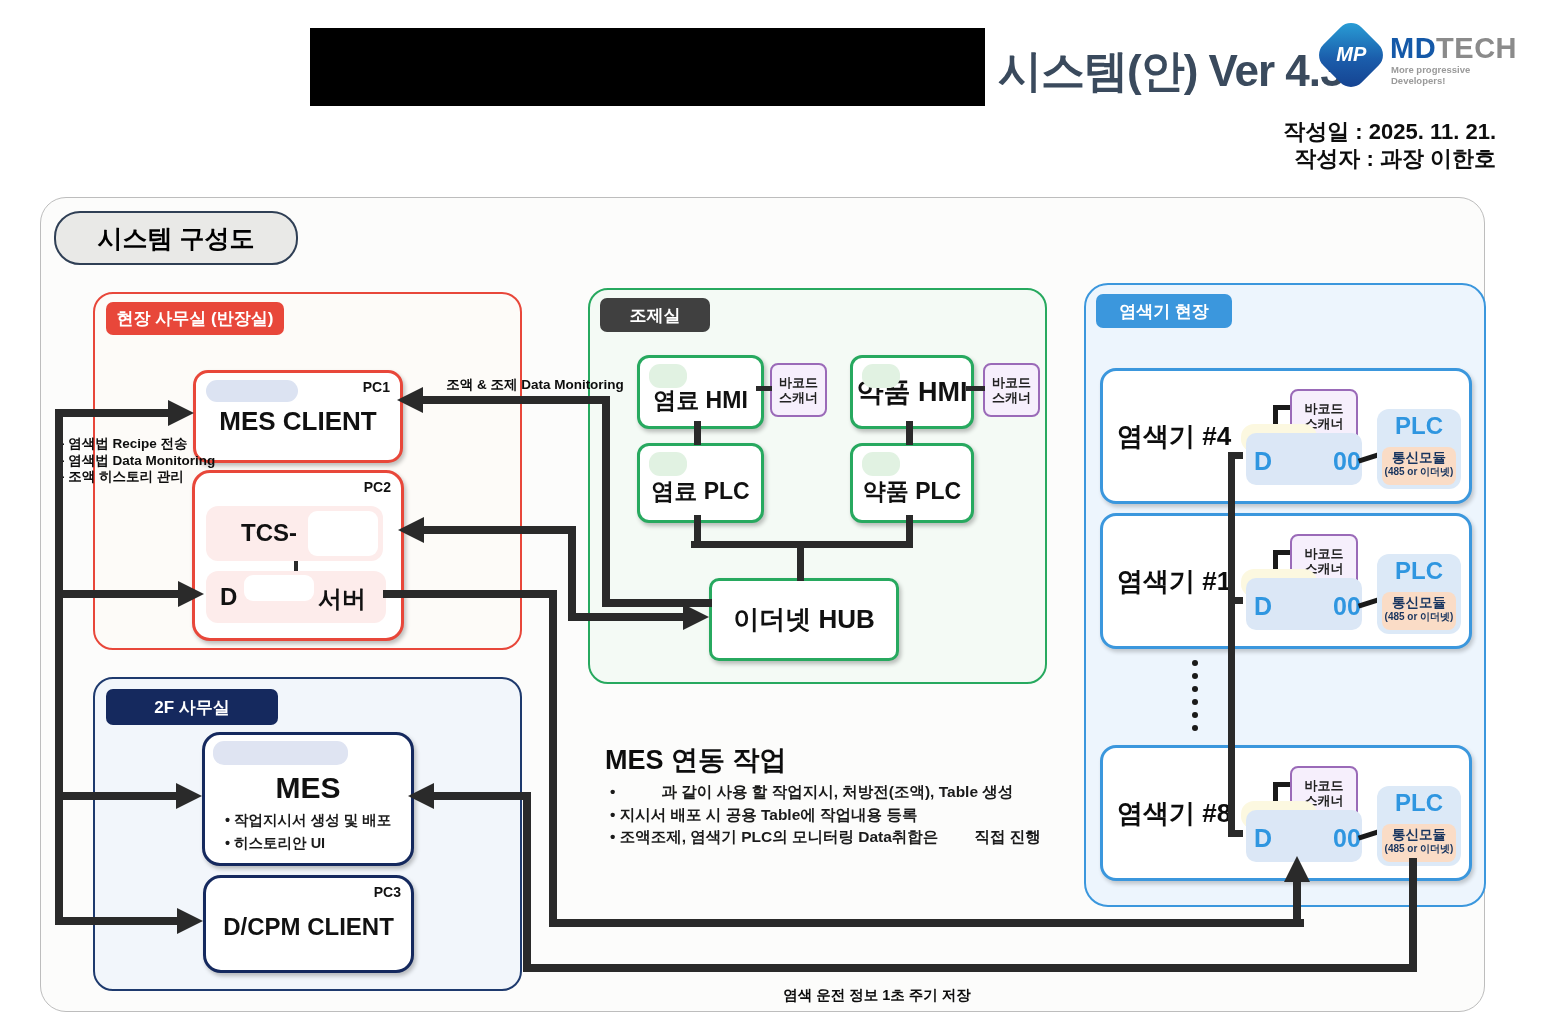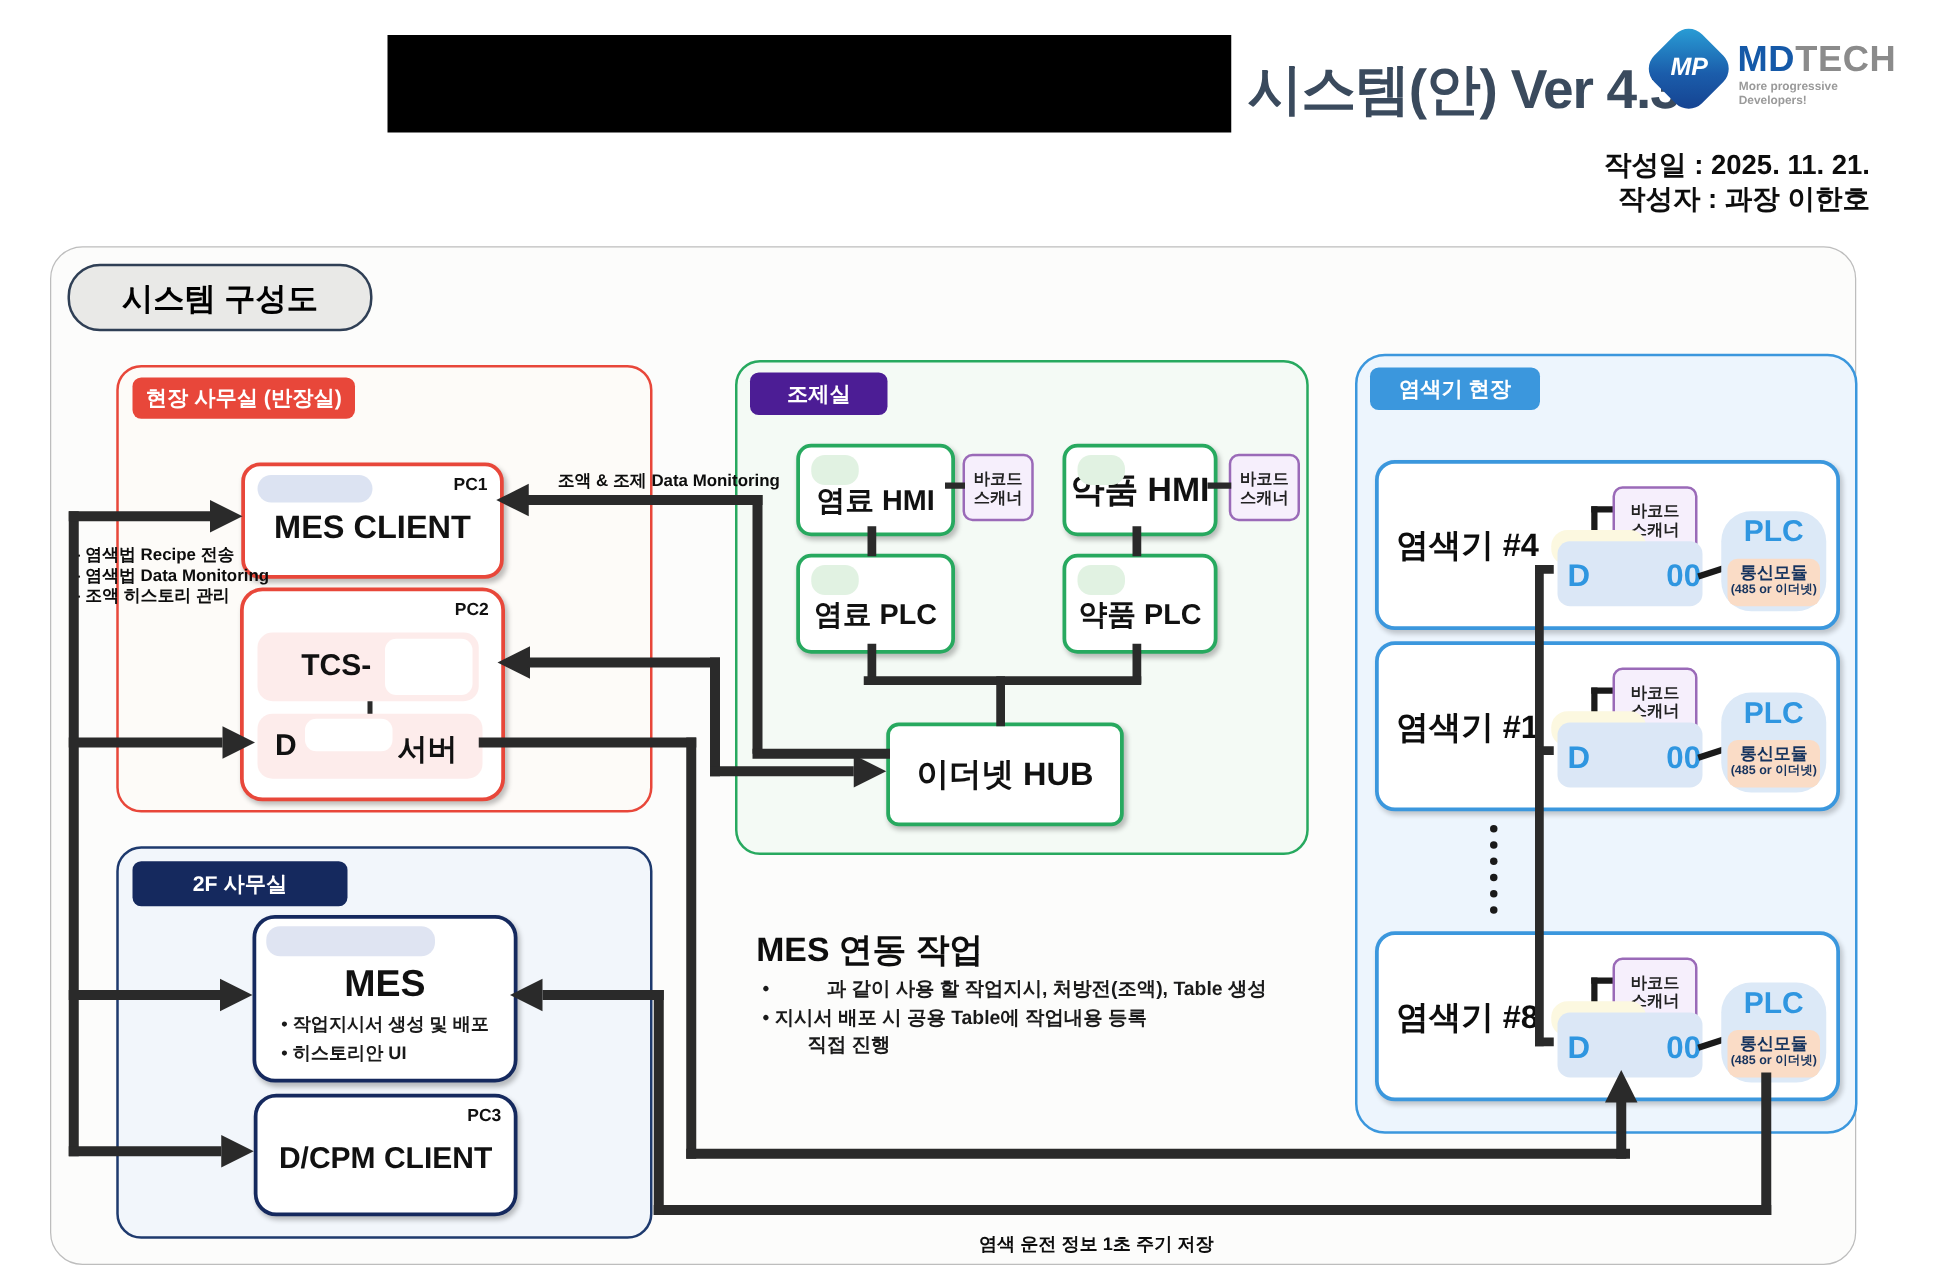--- a/index.html
+++ b/index.html
@@ -23,21 +23,21 @@
            border-radius:26px;display:flex;align-items:center;justify-content:center;font-size:25px;font-weight:bold;color:#000;}
   
   .panel{position:absolute;border-radius:20px;}
   .panel-red{left:93px;top:292px;width:425px;height:354px;border:2px solid #e8473a;background:#fdfbf8;}
   .panel-2f{left:93px;top:677px;width:425px;height:310px;border:2px solid #1e3a6e;background:#f2f6fb;}
   .panel-green{left:588px;top:288px;width:455px;height:392px;border:2px solid #27a95f;background:#f4faf5;}
   .panel-blue{left:1084px;top:283px;width:398px;height:620px;border:2px solid #3b97dd;background:#edf5fd;border-radius:24px;}
   .chip{position:absolute;color:#fff;font-weight:bold;font-size:17px;display:flex;align-items:center;justify-content:center;border-radius:7px;}
   .chip-red{left:106px;top:302px;width:178px;height:33px;background:#e8473a;}
   .chip-navy{left:106px;top:689px;width:172px;height:36px;background:#15295e;}
-  .chip-green{left:600px;top:298px;width:110px;height:34px;background:#4c1d95;}
+  .chip-green{left:600px;top:298px;width:110px;height:34px;background:#404040;}
   .chip-blue{left:1096px;top:294px;width:136px;height:34px;background:#3b97dd;}
   
   .node{position:absolute;background:#fff;border-radius:15px;box-shadow:2px 3px 4px rgba(0,0,0,0.25);}
   .node .pc-tag{position:absolute;right:10px;top:6px;font-size:14px;font-weight:bold;color:#111;}
   .b-red{border:3px solid #e8473a;} .b-navy{border:3px solid #15295e;} .b-green{border:3px solid #27a95f;}
   .blob{position:absolute;border-radius:11px;}
   .ctr{display:flex;align-items:center;justify-content:center;}
   .pinkbox{position:absolute;background:#fdeceb;border-radius:12px;}
   .notes{position:absolute;left:60px;top:436px;font-size:13.5px;font-weight:bold;line-height:16.5px;color:#0d0d0d;}
   
@@ -51,21 +51,21 @@
   .scanner{position:absolute;background:#f6effc;border:2px solid #9a6ab8;border-radius:8px;
            font-size:13px;font-weight:bold;color:#222;white-space:pre-line;line-height:15px;
            display:flex;align-items:center;justify-content:center;text-align:center;}
   
   .machine{position:absolute;left:1100px;width:366px;height:130px;background:#fff;border:3px solid #3b97dd;border-radius:16px;box-shadow:2px 3px 4px rgba(0,0,0,0.2);}
   .machine .mlabel{position:absolute;left:14px;top:0;height:130px;display:flex;align-items:center;font-size:26px;font-weight:bold;color:#0d0d0d;}
   .machine .dbox{position:absolute;left:143px;top:62px;width:116px;height:52px;background:#dbe7f6;border-radius:10px;}
   .machine .yblob{position:absolute;left:138px;top:53px;width:76px;height:28px;background:#fcf8e0;border-radius:13px;}
   .machine .dchar{position:absolute;left:151px;top:76px;font-size:25px;font-weight:bold;color:#2f96e0;}
   .machine .dnum{position:absolute;left:230px;top:76px;font-size:25px;font-weight:bold;color:#2f96e0;}
-  .machine .plcmod{position:absolute;left:274px;top:38px;width:84px;height:80px;background:#dce9f7;border-radius:24px;}
+  .machine .plcmod{position:absolute;left:274px;top:38px;width:84px;height:80px;background:#dce9f7;border-radius:12px;}
   .machine .plctxt{position:absolute;left:0;top:3px;width:100%;text-align:center;font-size:24px;font-weight:bold;color:#2f96e0;}
   .machine .salmon{position:absolute;left:5px;top:38px;width:74px;height:38px;background:#fadcc6;border-radius:8px;text-align:center;}
   .machine .modt{font-size:13.5px;font-weight:bold;color:#16335e;line-height:17px;display:block;margin-top:2px;}
   .machine .mods{font-size:10px;font-weight:bold;color:#16335e;display:block;line-height:12px;}
   .machine .mscan{left:187px;top:18px;width:64px;height:50px;}
   .machine .sline-v{position:absolute;left:170px;top:34px;width:5px;height:30px;background:#1a1a1a;}
   .machine .sline-h{position:absolute;left:170px;top:34px;width:20px;height:5px;background:#1a1a1a;}
   .machine .dplc{position:absolute;left:255px;top:84px;width:24px;height:5px;background:#1a1a1a;transform:rotate(-18deg);}
   .dots{position:absolute;left:1192px;top:660px;display:flex;flex-direction:column;gap:7px;}
   .dots i{width:6px;height:6px;border-radius:50%;background:#1a1a1a;}
@@ -250,20 +250,21 @@
   <div class="tasks">
     <div class="row">
         <span>•</span>
         <span class="gap1"></span>
         <span>과 같이 사용 할 작업지시, 처방전(조액), Table 생성</span>
       </div>
     <div class="row">
         <span>• 지시서 배포 시 공용 Table에 작업내용 등록</span>
       </div>
     <div class="row">
+        <span>• 조액조제, 염색기 PLC의 모니터링 Data취합은</span>
         <span class="gap2"></span>
         <span>직접 진행</span>
       </div>
   </div>
 
   <div class="ln" style="left:55px;top:409px;width:8px;height:516px;"></div>
   <div class="ln" style="left:55px;top:409px;width:113px;height:8px;"></div>
   <div class="ah ah-r" style="left:168px;top:400px;"></div>
   <div class="ln" style="left:55px;top:590px;width:123px;height:8px;"></div>
   <div class="ah ah-r" style="left:178px;top:581px;"></div>

